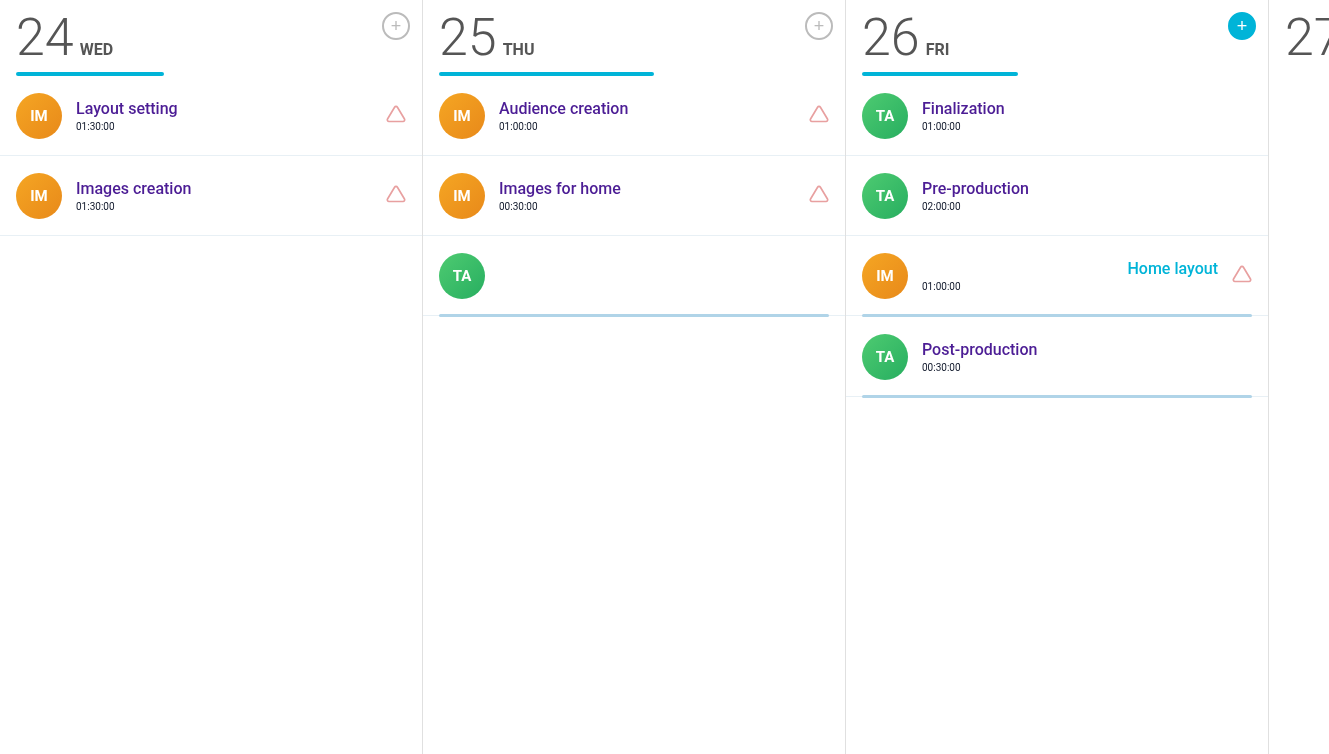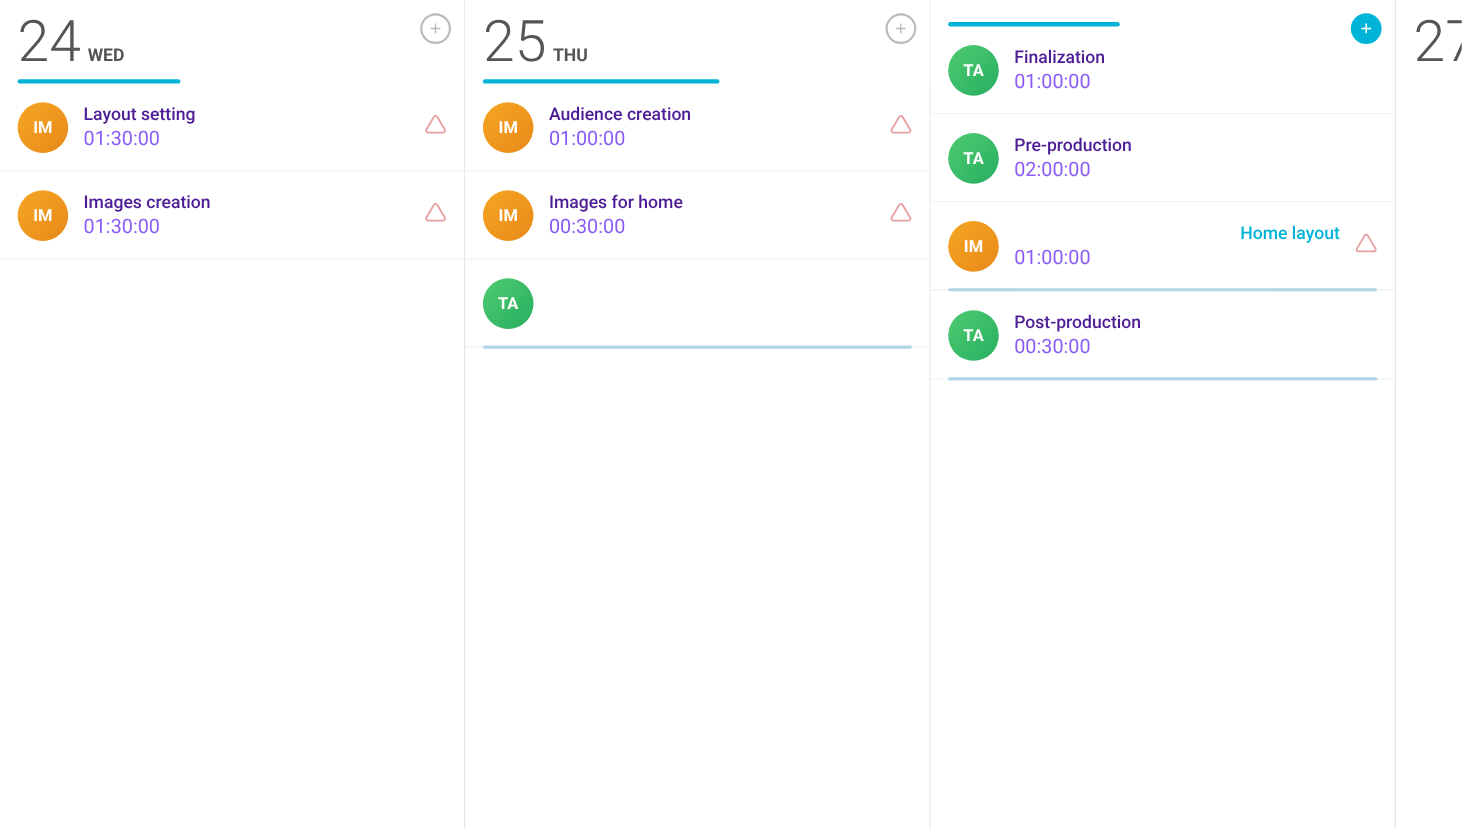--- a/index.html
+++ b/index.html
@@ -138,22 +138,22 @@
     .event-title {
       font-size: 16px;
       font-weight: 500;
       color: #4c1d95;
       white-space: nowrap;
       overflow: hidden;
       text-overflow: ellipsis;
     }
 
     .event-duration {
-      font-size: 18px;
-      color: #8b5cf6;
+      font-size: 10px;
+      color: #0f172a;
       margin-top: 3px;
     }
 
     .warning-icon {
       color: #e8a0a0;
       font-size: 18px;
       flex-shrink: 0;
     }
 
     
@@ -255,20 +255,26 @@
             </svg></span>
         </div>
         <div class="event-cell">
           <div class="avatar green">TA</div>
         </div>
         <div class="event-progress" style="width: calc(100% - 32px); margin: -2px 16px 0px;"></div>
       </div>
     </div>
     <div class="day-column">
       <div class="day-header">
+        <div class="day-header-top">
+          <div class="day-header-row">
+            <span class="day-number">26</span>
+            <span class="day-name">FRI</span>
+          </div>
+        </div>
         <button class="add-btn highlighted">+</button>
         <div class="day-progress-bar" style="width: 40%;"></div>
       </div>
       <div class="day-events">
         <div class="event-cell">
           <div class="avatar green">TA</div>
           <div class="event-info">
             <div class="event-title">Finalization</div>
             <div class="event-duration">01:00:00</div>
           </div>

